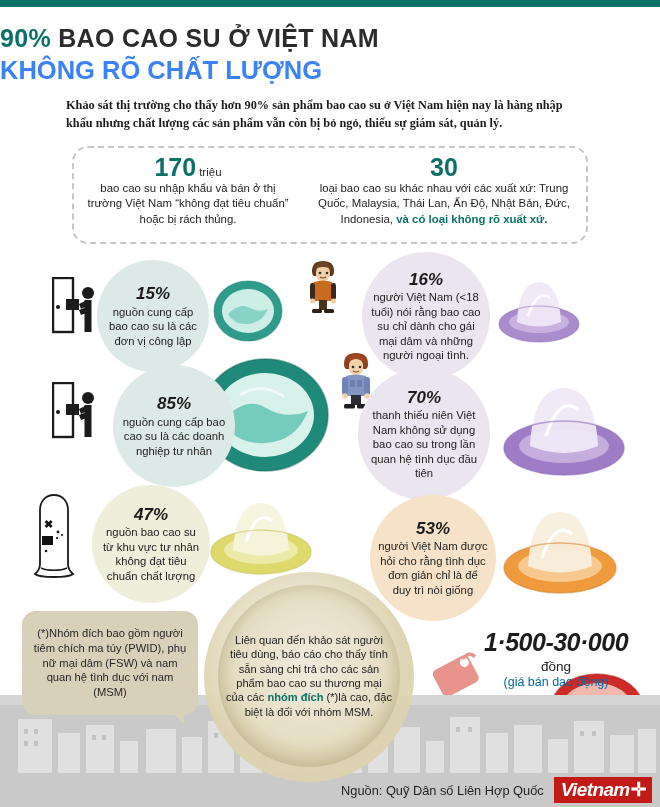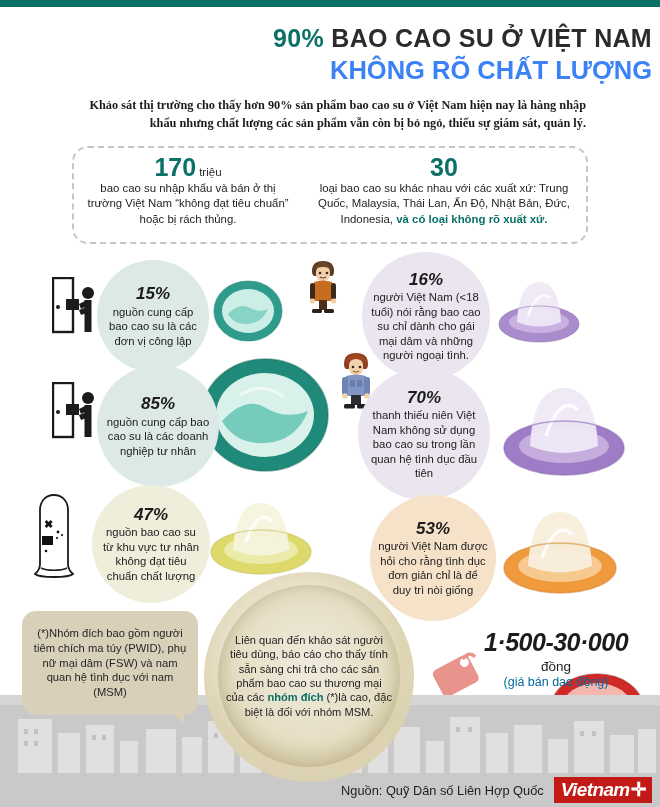--- a/index.html
+++ b/index.html
@@ -17,21 +17,21 @@
   }
 
   
   .top-rule {
     position: absolute; left: 0; top: 0;
     width: 660px; height: 7px;
     background: #0b7068;
   }
 
   
-  .header { position: absolute; left: 0; top: 24px; width: 652px; text-align: right; }
+  .header { position: absolute; left: 0; top: 24px; width: 652px; text-align: left; }
   .title-line1 {
     font-size: 25px; letter-spacing: .3px; color: #2b2b2b;
     font-weight: 700; line-height: 1.15; white-space: nowrap;
   }
   .title-pct { color: #0b7068; font-weight: 700; }
   .title-line2 {
     font-size: 25.5px; color: #3b82f6; font-weight: 700;
     line-height: 1.2; margin-top: 2px; white-space: nowrap;
   }
   .lede {
@@ -65,21 +65,21 @@
   }
   .bubble .inner { padding: 0 8px; }
   .bubble .pct {
     display: block; font-style: italic; font-weight: 700;
     font-size: 17px; color: #1c1c1c; line-height: 1.15; margin-bottom: 1px;
   }
   .bubble .txt { display: block; font-size: 11.3px; line-height: 1.28; color: #222; }
   .bubble .txt .accent { color: #0b7068; font-weight: 700; }
 
   #b15 { left: 97px;  top: 260px; width: 112px; height: 112px; background: #dde9e6; }
-  #b85 { left: 97px;  top: 365px; width: 122px; height: 122px; background: #dde9e6; }
+  #b85 { left: 113px;  top: 365px; width: 122px; height: 122px; background: #dde9e6; }
   #b47 { left: 92px;  top: 485px; width: 118px; height: 118px; background: #eeeedb; }
   #b16 { left: 362px; top: 252px; width: 128px; height: 128px; background: #eae5ef; }
   #b70 { left: 358px; top: 368px; width: 132px; height: 132px; background: #eae5ef; }
   #b53 { left: 370px; top: 495px; width: 126px; height: 126px; background: #f6e2c8; }
 
   
   #bcenter {
     left: 218px; top: 585px; width: 182px; height: 182px;
     background: radial-gradient(circle at 50% 45%, #efeade 0%, #e6dec4 55%, #cfc49d 78%, #bdb189 100%);
     box-shadow: inset 0 0 18px rgba(120,110,70,.25);

